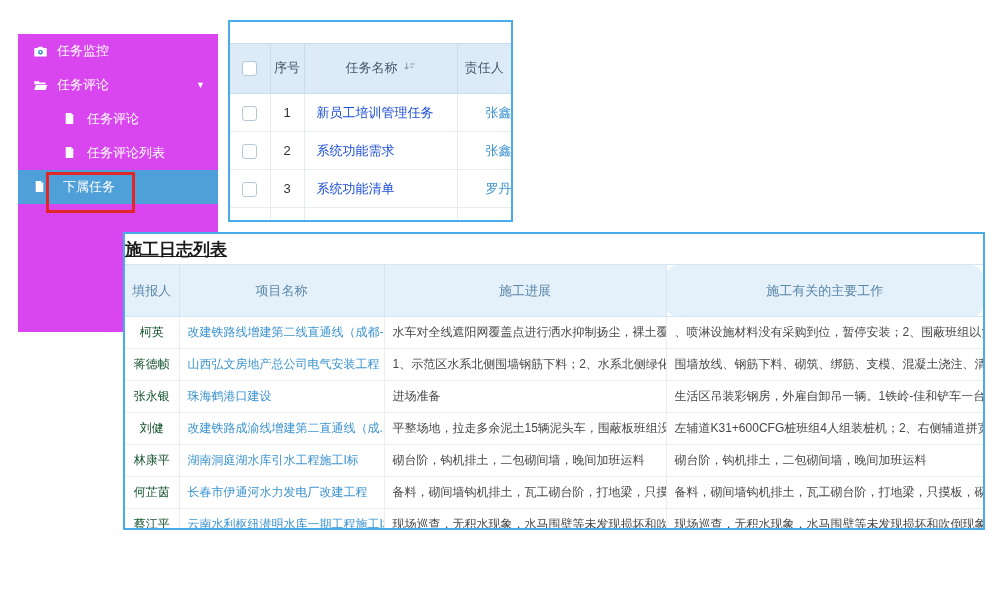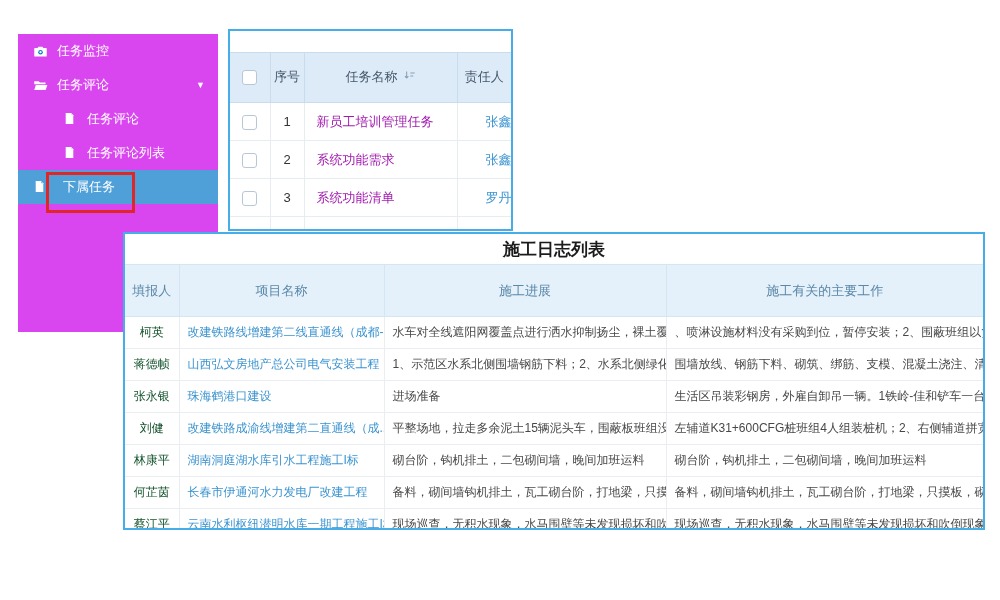--- a/index.html
+++ b/index.html
@@ -13,58 +13,58 @@
   .side-item { height:34px; display:flex; align-items:center; gap:9px;
     padding-left:15px; color:#fff; font-size:13px; position:relative; cursor:pointer; }
   .side-item.sub { padding-left:45px; }
   .side-item.active { background:#4f9fd8;gap:15px; }
   .side-item .caret { position:absolute; right:13px; font-size:9px; color:#fff; }
   .icon14 { width:15px; height:15px; flex:0 0 15px; display:inline-block; }
   .red-highlight { position:absolute; left:28px; top:138px; width:89px; height:41px;
     border:3px solid #e02626; z-index:6; pointer-events:none; }
 
   
-  .task-panel { position:absolute; left:228px; top:29px; width:285px; height:202px;
+  .task-panel { position:absolute; left:228px; top:20px; width:285px; height:202px;
     background:#fff; border:2px solid #46ade8; z-index:2; overflow:hidden; }
   .task-table { width:281px; margin-top:21px; border-collapse:collapse; table-layout:fixed; }
   .task-table col.c-check { width:40px; }
   .task-table col.c-idx   { width:34px; }
   .task-table col.c-name  { width:153px; }
   .task-table col.c-owner { width:54px; }
   .task-table th { height:50px; background:#ddebf8; color:#46586a; font-size:13px;
     font-weight:normal; border:1px solid #c9dcec; line-height:1.25; text-align:center;
     vertical-align:middle; padding:2px; }
   .task-table th:first-child, .task-table td:first-child { border-left:none; }
   .task-table th:last-child, .task-table td:last-child { border-right:none; }
   .task-table td { height:38px; border:1px solid #e7ecf1; font-size:13px;
     text-align:center; vertical-align:middle; background:#fff; overflow:hidden;
     white-space:nowrap; }
-  .task-table td.name { text-align:left; padding-left:12px; color:#a21caf; cursor:pointer; }
+  .task-table td.name { text-align:left; padding-left:12px; color:#1d4ed8; cursor:pointer; }
   .task-table td.owner { color:#3b93cf; cursor:pointer;padding-left:28px; }
   .task-table td.idx { color:#333; }
   .cbx { width:15px; height:15px; accent-color:#fff; border:1px solid #b6c8d8;
     appearance:none; -webkit-appearance:none; background:#fff; border-radius:3px;
     cursor:pointer; vertical-align:middle; }
   .th-name-wrap { display:inline-flex; align-items:center; gap:5px; justify-content:flex-end; }
 
   
   .log-panel { position:absolute; left:123px; top:232px; width:862px; height:298px;
     background:#fff; border:2px solid #46ade8; z-index:3; overflow:hidden; }
-  .log-title { height:30px; line-height:32px; text-align:center; font-weight:bold;
-    font-size:17px; color:#1b1b1b; }
+  .log-title { height:30px; line-height:32px; font-weight:bold;
+    font-size:17px; color:#1b1b1b;text-decoration:underline; }
   .log-table { width:858px; border-collapse:collapse; table-layout:fixed; }
   .log-table col.l-person  { width:54px; }
   .log-table col.l-project { width:205px; }
   .log-table col.l-progress{ width:282px; }
   .log-table col.l-work    { width:317px; }
   .log-table th { height:52px; background:#e4f1fb; color:#5b87a8; font-size:13px;
     font-weight:normal; text-align:center; vertical-align:middle;
     border:1px solid #d4e6f3; }
   .log-table th:first-child, .log-table td:first-child { border-left:none; }
-  .log-table th:last-child, .log-table td:last-child { border-right:none; }
+  .log-table th:last-child, .log-table td:last-child { border-right:none;border-radius:12px; }
   .log-table td { height:32px; font-size:12px; vertical-align:middle;
     border:1px solid #eaeef2; white-space:nowrap; overflow:hidden; padding:0 8px; }
   .log-table td.person { color:#14532d; text-align:center; padding:0 2px; cursor:pointer; }
   .log-table td.project { color:#3b93cf; text-align:left; cursor:pointer; }
   .log-table td.text { color:#474747; text-align:left; }
 </style>
 </head>
 <body>
 
 <div class="stage">

